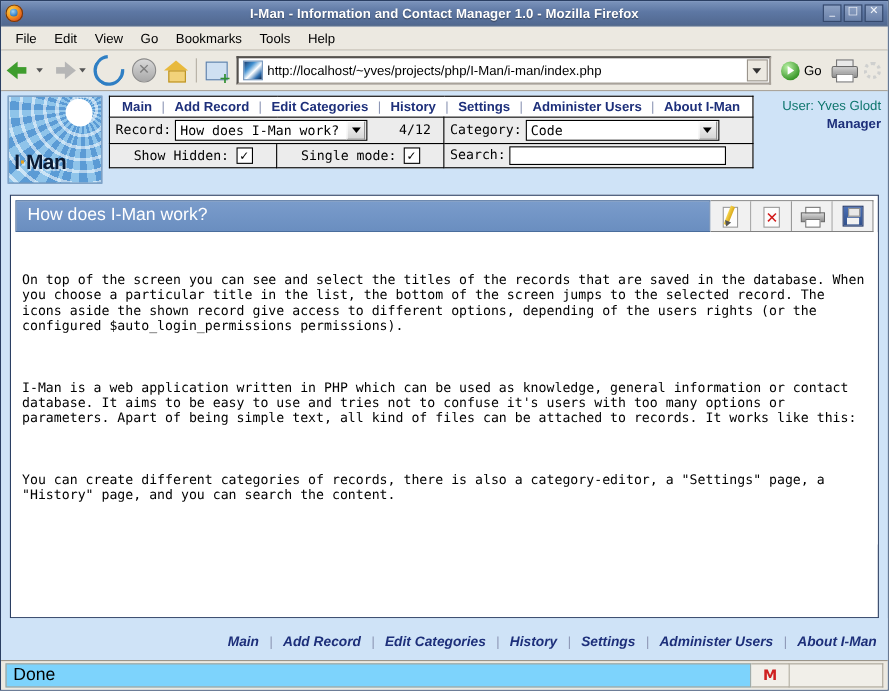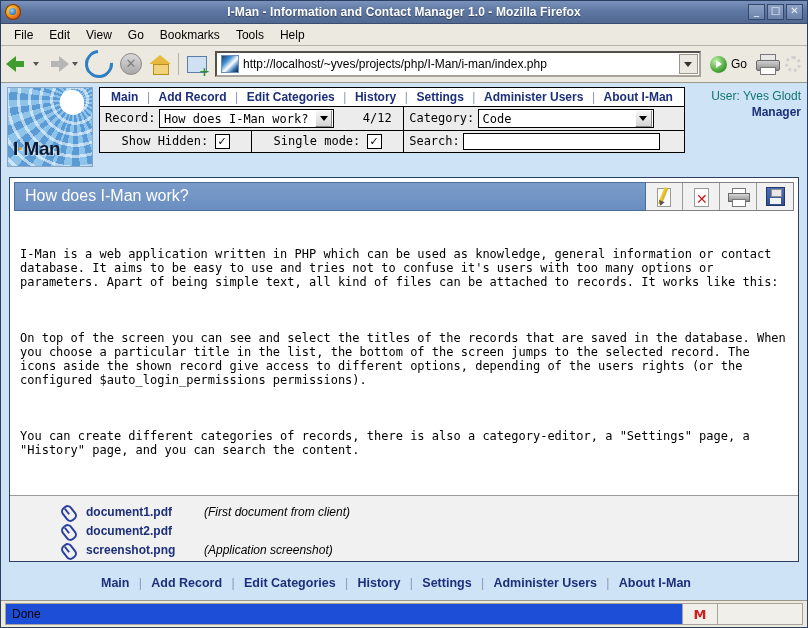--- a/index.html
+++ b/index.html
@@ -301,34 +301,35 @@
     content:""; position:absolute; left:6px; top:4px; width:2px; height:7px;
     background:#2a3f9e; transform: rotate(-38deg);
   }
   .att-name {
     color:#1d2f7a; font-weight:bold; font-size:12px; min-width: 112px;
     font-family:"Liberation Sans",sans-serif;
   }
   .att-desc { color:#000; font-style: italic; font-size:12px; font-family:"Liberation Sans",sans-serif; margin-left:6px;}
 
   .bottom-nav {
-    text-align:center; padding: 14px 16px 10px 0; flex:none;
+    text-align:right; padding: 14px 4px 10px 0; flex:none;
     background:#cfe3f7;
+    font-style:italic;
   }
   .bottom-nav .navlink { font-size:12.5px; padding: 0 6px; }
 
   
   .statusbar {
     height: 22px; flex:none; background:#ece9e1;
     border-top:1px solid #9b958a;
     display:flex; align-items:stretch; padding: 2px 4px; gap:0;
   }
   .st-main {
-    flex: 1 1 auto; border:1px solid #a9a396; background:#1d4ed8;
-    font-size:12px; padding: 1px 6px; color:#000; display:flex; align-items:center;
+    flex: 1 1 auto; border:1px solid #a9a396; background:#7dd3fc;
+    font-size:16px; padding: 1px 6px; color:#000; display:flex; align-items:center;
     font-family:"Liberation Sans",sans-serif;
   }
   .st-cell {
     border:1px solid #a9a396; border-left:none; background:#f1efe9;
     display:flex; align-items:center; justify-content:center; padding:0 6px;
     font-size:12px; color:#000; font-family:"Liberation Sans",sans-serif;
   }
   .st-mail { width:22px; color:#cf2020; font-weight:bold; font-size:13px; font-family:"DejaVu Sans",sans-serif;}
   .st-blank { width: 72px; }
   .st-timed { width: 86px; }
@@ -500,42 +501,25 @@
           <div class="tool-btn">
             <div class="ic-save">
               <div class="shut"></div>
                 <div class="lab"></div>
             </div>
           </div>
         </div>
       </div>
 
       <div class="rec-body">
+        <p>On top of the screen you can see and select the titles of the records that are saved in the database. When you choose a particular title in the list, the bottom of the screen jumps to the selected record. The icons aside the shown record give access to different options, depending of the users rights (or the configured $auto_login_permissions permissions).</p>
         <p>I-Man is a web application written in PHP which can be used as knowledge, general information or contact database. It aims to be easy to use and tries not to confuse it's users with too many options or parameters. Apart of being simple text, all kind of files can be attached to records. It works like this:</p>
-        <p>On top of the screen you can see and select the titles of the records that are saved in the database. When you choose a particular title in the list, the bottom of the screen jumps to the selected record. The icons aside the shown record give access to different options, depending of the users rights (or the configured $auto_login_permissions permissions).</p>
         <p>You can create different categories of records, there is also a category-editor, a "Settings" page, a "History" page, and you can search the content.</p>
       </div>
 
-      <div class="attach-box">
-        <div class="attach-row">
-          <div class="clip"></div>
-          <a class="att-name">document1.pdf</a>
-          <span class="att-desc">(First document from client)</span>
-        </div>
-        <div class="attach-row">
-          <div class="clip"></div>
-          <a class="att-name">document2.pdf</a>
-          <span class="att-desc"></span>
-        </div>
-        <div class="attach-row">
-          <div class="clip"></div>
-          <a class="att-name">screenshot.png</a>
-          <span class="att-desc">(Application screenshot)</span>
-        </div>
-      </div>
 
     </div>
 
     <div class="bottom-nav">
       <a class="navlink">Main</a>
       <span class="navsep">|</span>
       <a class="navlink">Add Record</a>
       <span class="navsep">|</span>
       <a class="navlink">Edit Categories</a>
       <span class="navsep">|</span>

